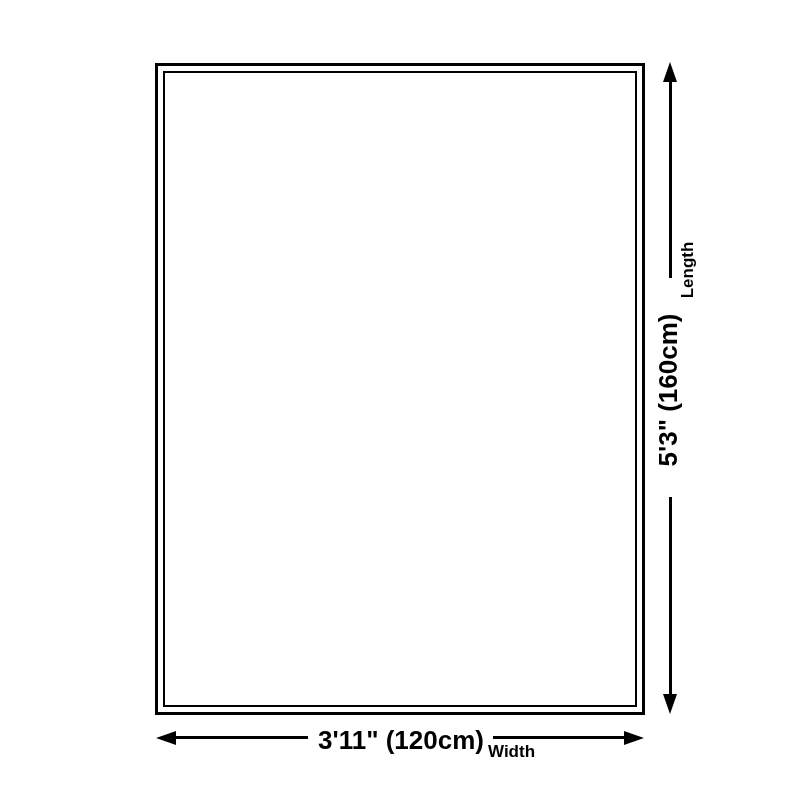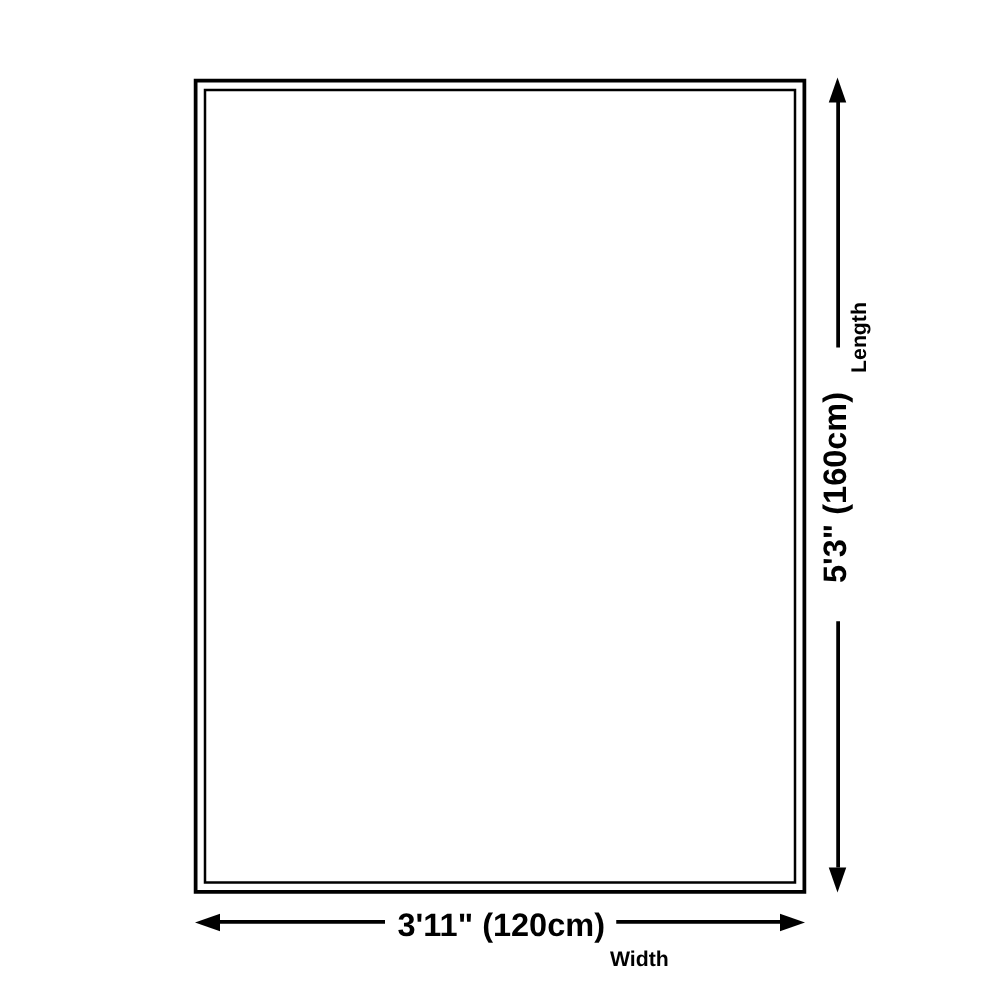--- a/index.html
+++ b/index.html
@@ -97,21 +97,21 @@
   }
   .length-label {
     left: 687px; top: 270px;
     transform: translate(-50%, -50%) rotate(-90deg);
   }
   .width-value {
     left: 401px; top: 740px;
     transform: translate(-50%, -50%);
   }
   .width-label {
-    left: 488px; top: 743px; margin-top: 16px;
+    left: 488px; top: 743px;
   }
 </style>
 </head>
 <body>
 
 <div class="canvas">
 
   <div class="rug-outer">
     <div class="rug-inner"></div>
   </div>

